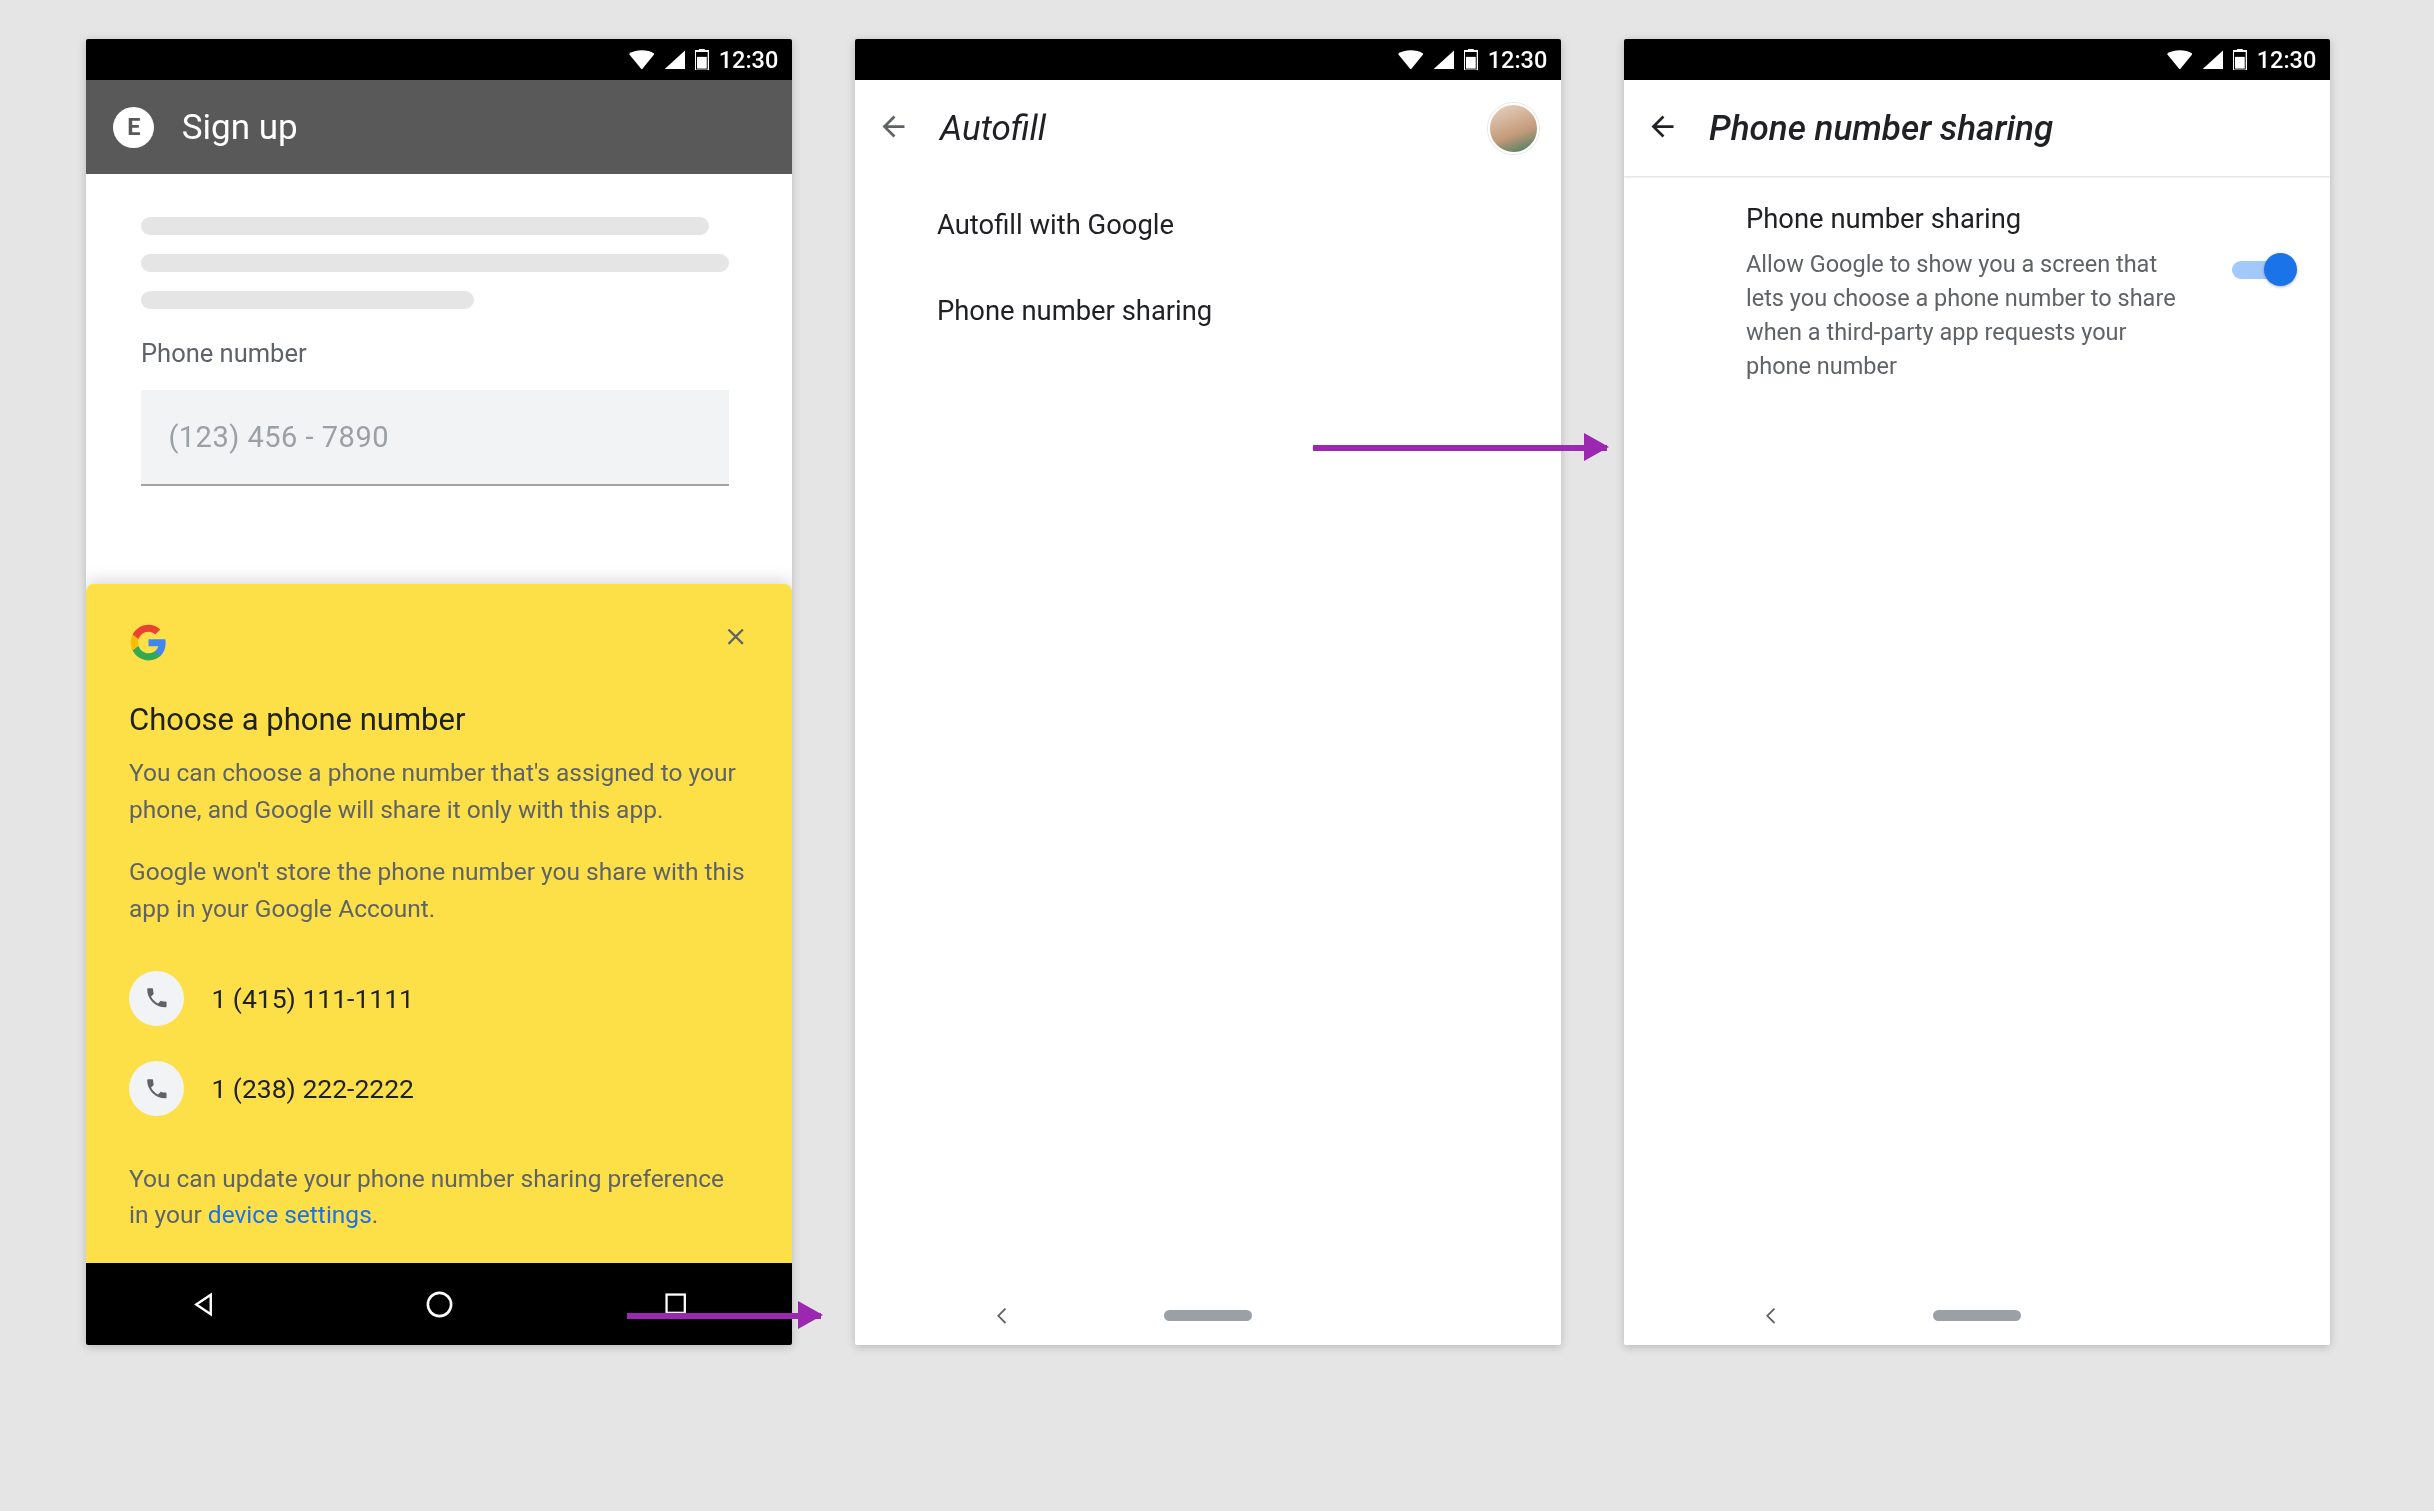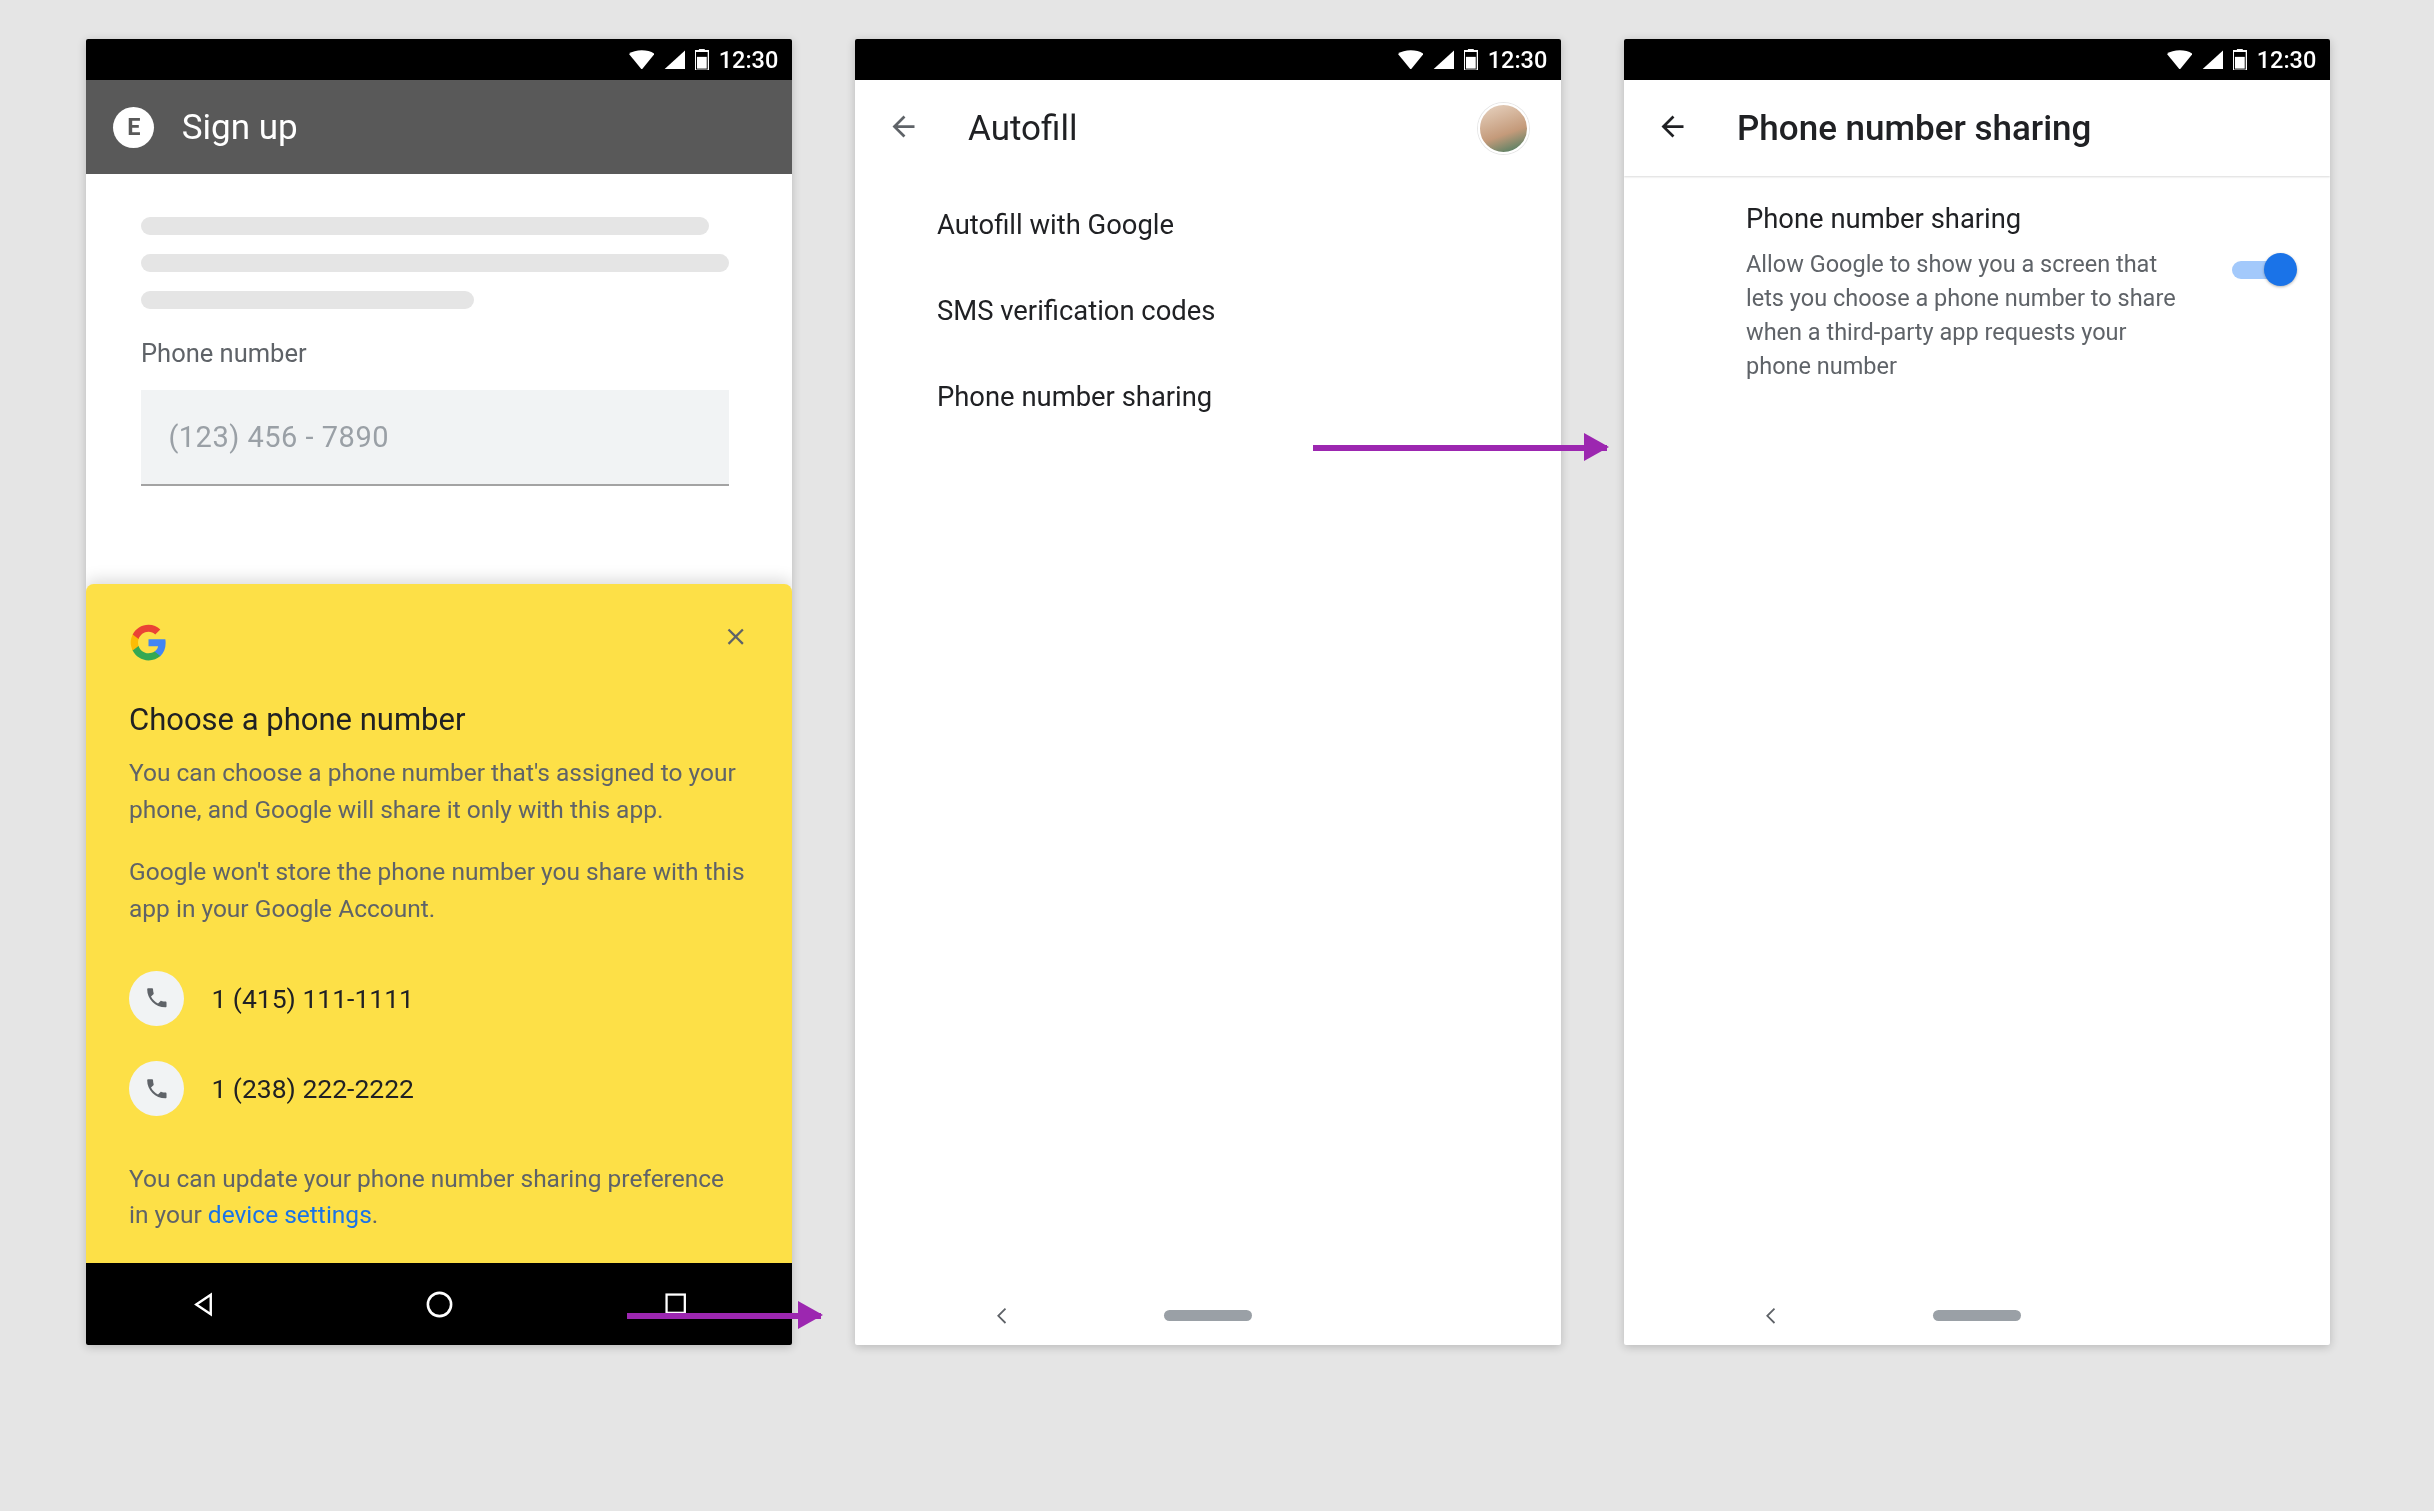--- a/index.html
+++ b/index.html
@@ -182,24 +182,25 @@
     width: 88px; height: 11.8px;
     background: #9aa0a6;
     border-radius: 9.8px;
   }
 
   
   .appbar-light {
     height: 96px;
     display: flex;
     align-items: center;
-    padding: 0 32px;
-    gap: 48px;
+    padding: 0 22px;
+    gap: 30px;
     font-size: 35px;
     color: #202124;
+    font-style: italic;
   }
   .appbar-light.with-shadow {
     box-shadow: 0 1px 2px rgba(0,0,0,.15);
   }
   .appbar-light .spacer { flex: 1; }
   .avatar {
     width: 51px; height: 51px; border-radius: 50%;
     background: linear-gradient(160deg, #e8d4c2 0%, #c49a7a 60%, #3d7a5e 100%);
     border: 2px solid #fff;
     box-shadow: 0 0 0 1px #e6e6e6;
@@ -398,23 +399,20 @@
       <div>Autofill</div>
       <div class="spacer"></div>
       <div class="avatar"></div>
     </div>
 
     <div class="settings-list">
       <div class="settings-item">
         <span>Autofill with Google</span>
       </div>
       <div class="settings-item">
-        <span>SMS verification codes</span>
-      </div>
-      <div class="settings-item">
         <span>Phone number sharing</span>
       </div>
     </div>
 
     <div class="gesture-bar">
       <span class="back-chev">
         <svg width="21.6" height="21.6" viewBox="0 0 24 24">
             <path d="M15 4 L7 12 L15 20" fill="none" stroke="#5f6368" stroke-width="2"></path>
           </svg>
       </span>

